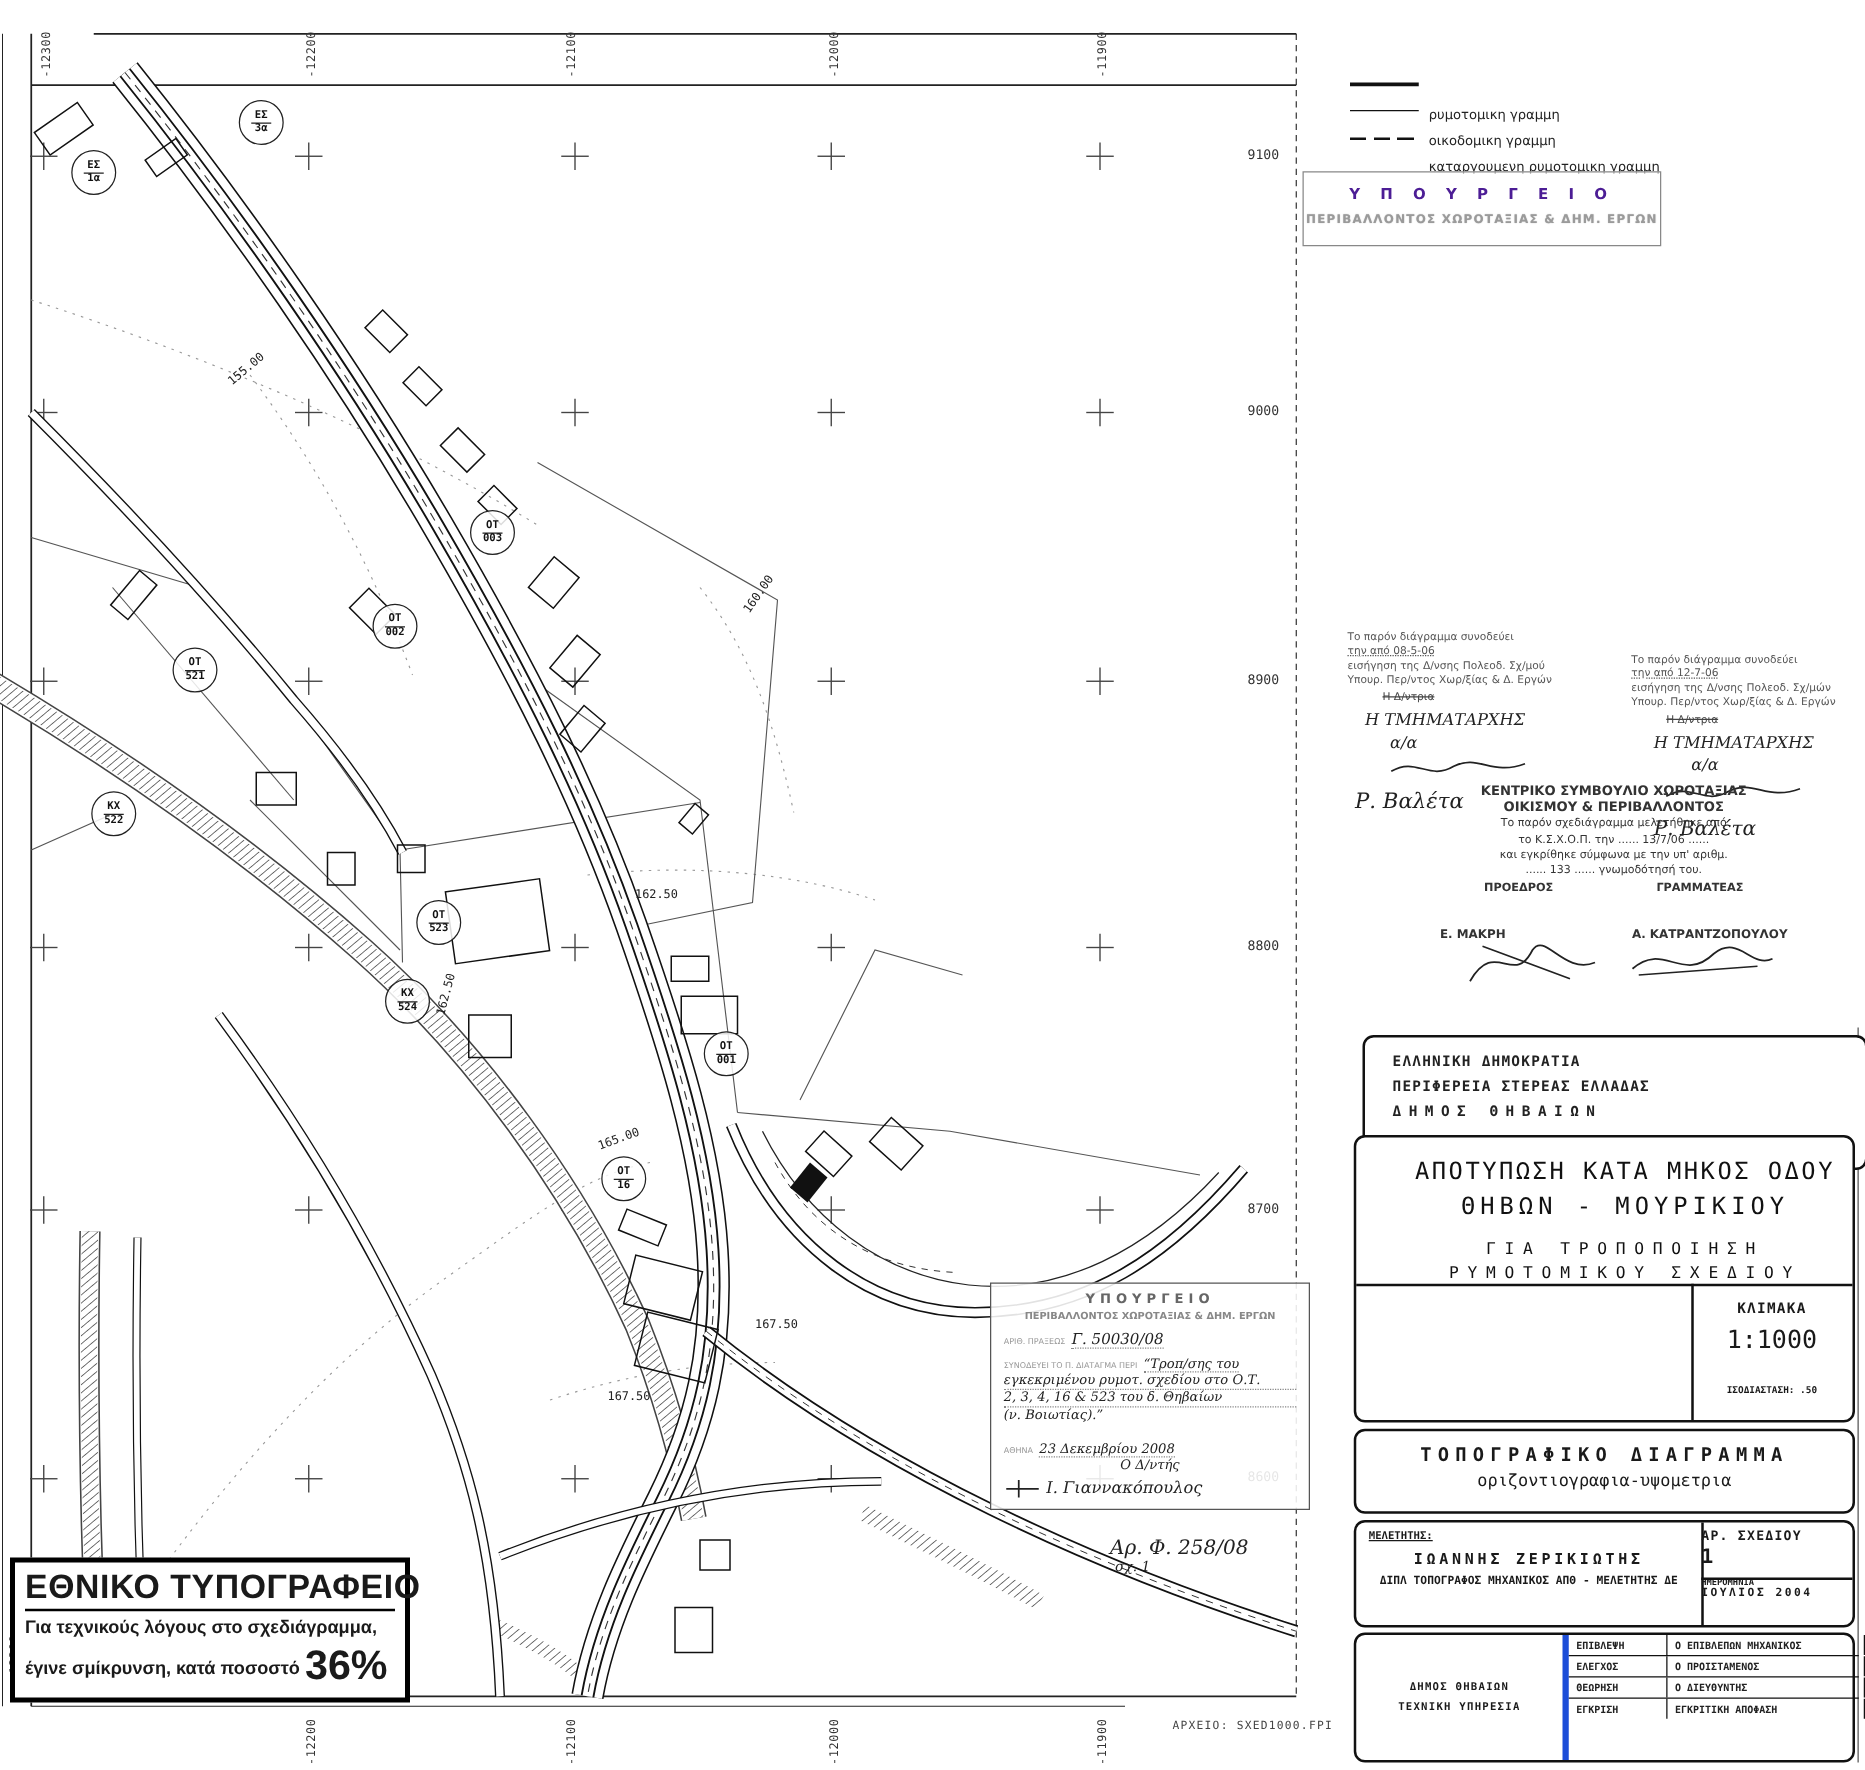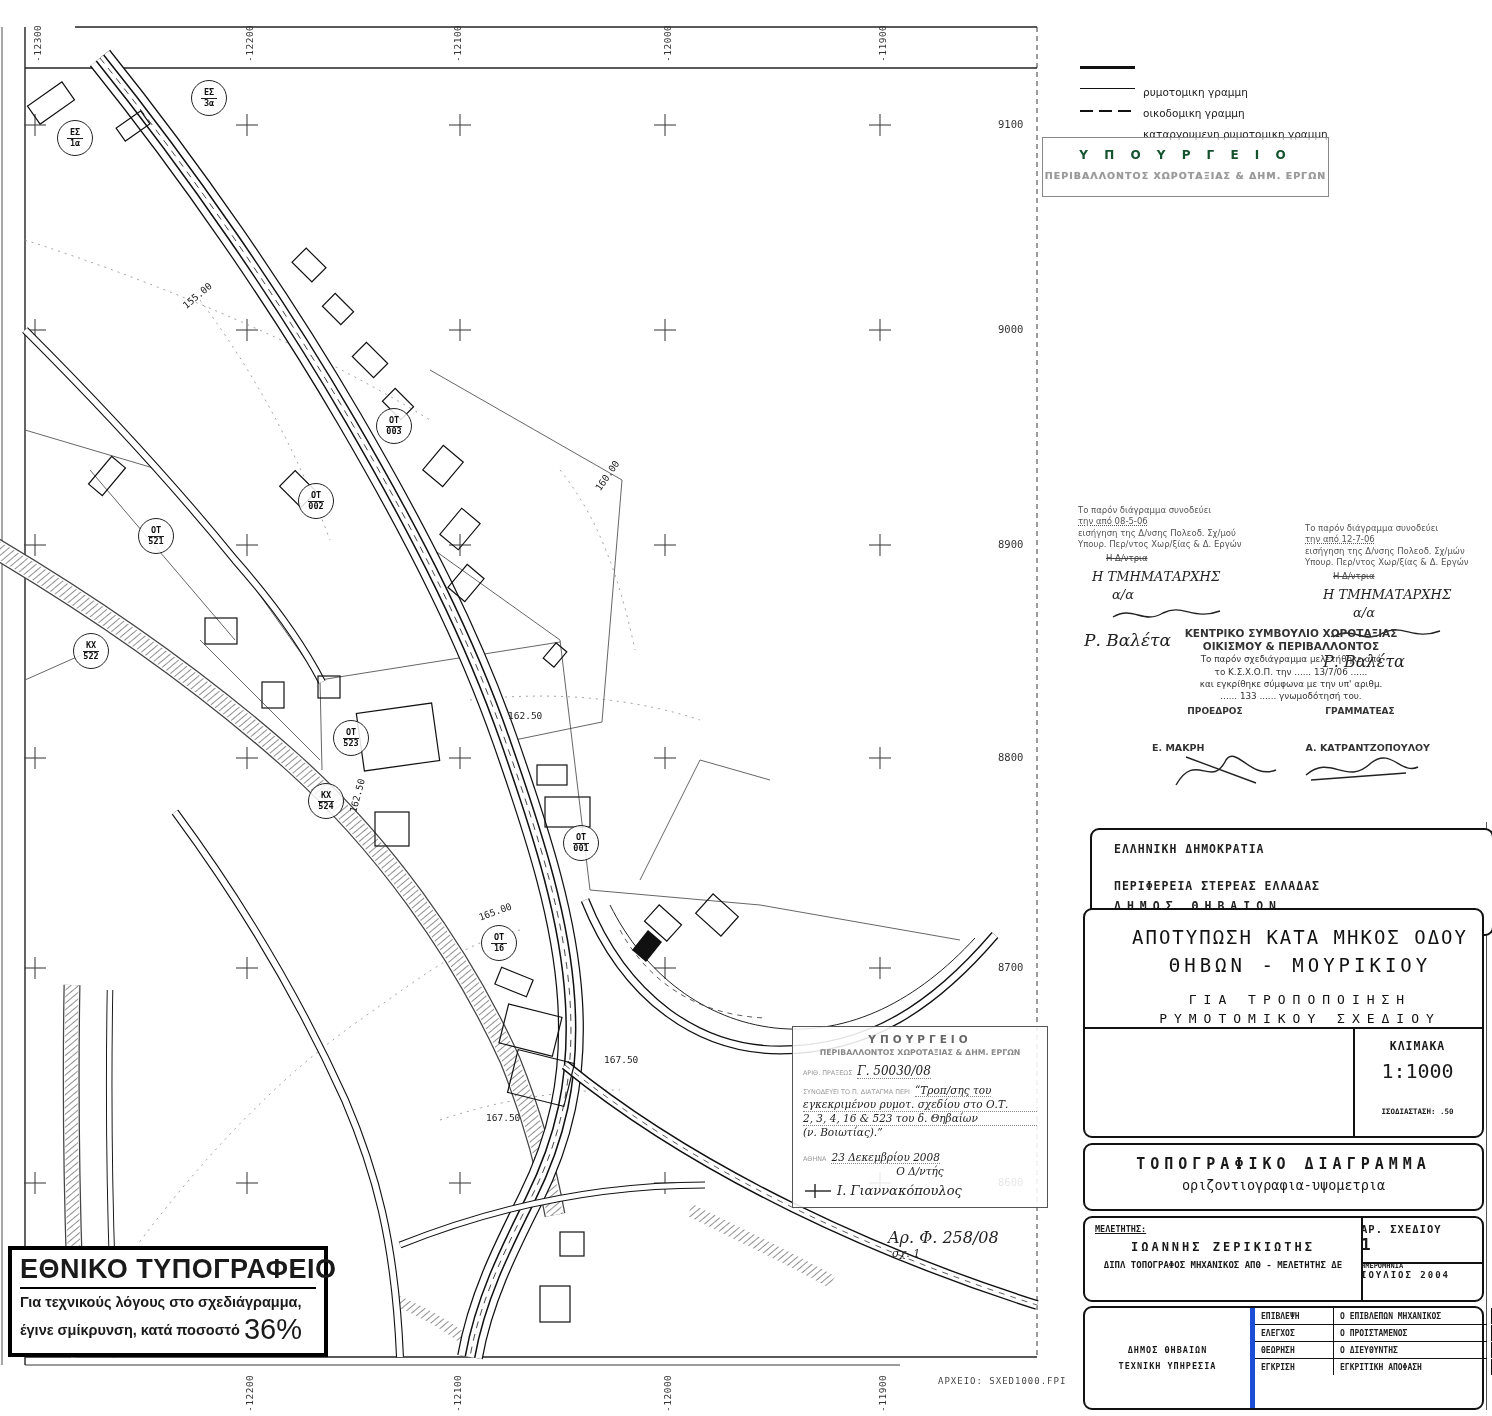--- a/index.html
+++ b/index.html
@@ -18,21 +18,21 @@
   .contour{position:absolute;font-size:9.5px;color:#222;white-space:nowrap;font-family:"DejaVu Sans Mono",monospace;}
   
   .legend-row{position:absolute;display:flex;align-items:center;gap:8px;}
   .legend-sym{width:55px;height:4px;position:relative;}
   .legend-label{font-size:10.5px;color:#222;font-family:"DejaVu Sans",sans-serif;margin-top:46px;}
   .sym-thick{border-top:3px solid #111;}
   .sym-thin{border-top:1.2px solid #111;}
   .sym-dash{height:2px;background:repeating-linear-gradient(90deg,#111 0 13px,transparent 13px 19px);}
   
   .stamp-box{position:absolute;border:1px solid #888;background:rgba(255,255,255,.6);text-align:center;}
-  .min-l1{font-size:12px;letter-spacing:6px;color:#14532d;font-weight:bold;margin-top:10px;}
+  .min-l1{font-size:12px;letter-spacing:6px;color:#4c1d95;font-weight:bold;margin-top:10px;}
   .min-l2{font-size:9.5px;color:#9a9a9a;font-weight:bold;letter-spacing:1px;margin-top:8px;text-shadow:0 0 1px #bbb;}
   .typed{font-family:"DejaVu Sans",sans-serif;}
   .appr{position:absolute;font-size:8.5px;color:#555;line-height:1.35;font-family:"DejaVu Sans",sans-serif;}
   .appr .strike{text-decoration:line-through;display:inline-block;margin-left:28px;margin-top:2px;color:#444;}
   .hand{font-family:"DejaVu Serif",serif;font-style:italic;color:#222;}
   .sig-squiggle{stroke:#222;fill:none;stroke-width:1.4;}
   .council{position:absolute;width:290px;text-align:center;font-family:"DejaVu Sans",sans-serif;color:#333;}
   .council .t{font-size:10.5px;font-weight:bold;line-height:1.25;}
   .council .b{font-size:8.8px;line-height:1.4;}
   .council .roles{display:flex;justify-content:space-around;font-size:9px;font-weight:bold;margin-top:3px;}
@@ -52,21 +52,21 @@
   .big-title{font-weight:normal;color:#111;text-align:center;padding-left:33px;}
   .cell-line{position:absolute;background:#111;}
   .rt-row{display:grid;grid-template-columns:78px 158px 1fr 36px;border-top:1px solid #111;}
   .rt-row > div{padding:4px 4px 3px 6px;font-size:8px;font-weight:bold;color:#222;overflow:hidden;white-space:nowrap;}
   .rt-row > div + div{border-left:1px solid #111;}
   
   .natbox{position:absolute;left:8px;top:1246px;width:296px;border:4px solid #000;background:#fff;
           font-family:"Liberation Sans","DejaVu Sans",sans-serif;padding:4px 8px 6px 8px;}
   .natbox .t{font-size:27px;font-weight:bold;letter-spacing:0.5px;border-bottom:2px solid #000;padding-bottom:2px;white-space:nowrap;}
   .natbox .s{font-size:14.5px;font-weight:bold;line-height:1.25;margin-top:4px;}
-  .natbox .pct{font-size:29px;font-weight:normal;vertical-align:-4px;}
+  .natbox .pct{font-size:33px;font-weight:bold;vertical-align:-4px;}
   .filelbl{position:absolute;font-size:9px;color:#444;letter-spacing:1px;}
   .annot{position:absolute;font-family:"DejaVu Serif",serif;font-style:italic;color:#222;}
 </style>
 </head>
 <body>
 
 <div id="sheet">
 
   <svg class="abs" style="left:0;top:0;" width="1050" height="1416" viewBox="0 0 1050 1416">
     <defs>
@@ -386,21 +386,21 @@
 
   <div class="annot" style="left:888px;top:1228px;font-size:16px;">
     <div>Αρ. Φ. 258/08</div>
     <div style="font-size:11px;margin-left:4px;">σχ. 1</div>
   </div>
 
   <div class="abs" style="left:1486px;top:822px;width:1px;height:588px;background:#555;"></div>
 
   <div class="tbox tb-authority" style="left:1090px;top:828px;width:378px;height:92px;padding:12px 0 0 22px;">
     <div style="font-size:11.5px;letter-spacing:1px;">ΕΛΛΗΝΙΚΗ ΔΗΜΟΚΡΑΤΙΑ</div>
-    <div style="font-size:11.5px;letter-spacing:1px;margin-top:23px;">ΠΕΡΙΦΕΡΕΙΑ ΣΤΕΡΕΑΣ ΕΛΛΑΔΑΣ</div>
+    <div style="font-size:11.5px;letter-spacing:1px;margin-top:6px;">ΠΕΡΙΦΕΡΕΙΑ ΣΤΕΡΕΑΣ ΕΛΛΑΔΑΣ</div>
     <div style="font-size:11.5px;letter-spacing:6px;margin-top:6px;">ΔΗΜΟΣ ΘΗΒΑΙΩΝ</div>
   </div>
 
   <div class="tbox" style="left:1083px;top:908px;width:397px;height:226px;">
     <div class="big-title" style="font-size:19px;letter-spacing:2px;margin-top:16px;">ΑΠΟΤΥΠΩΣΗ ΚΑΤΑ ΜΗΚΟΣ ΟΔΟΥ</div>
     <div class="big-title" style="font-size:19px;letter-spacing:4px;margin-top:6px;">ΘΗΒΩΝ - ΜΟΥΡΙΚΙΟΥ</div>
     <div class="big-title" style="font-size:13px;letter-spacing:7px;margin-top:16px;">ΓΙΑ ΤΡΟΠΟΠΟΙΗΣΗ</div>
     <div class="big-title" style="font-size:13px;letter-spacing:7px;margin-top:4px;">ΡΥΜΟΤΟΜΙΚΟΥ ΣΧΕΔΙΟΥ</div>
     <div class="cell-line" style="left:0;top:117px;width:397px;height:1.5px;"></div>
     <div class="cell-line" style="left:268px;top:117px;width:1.5px;height:109px;"></div>

